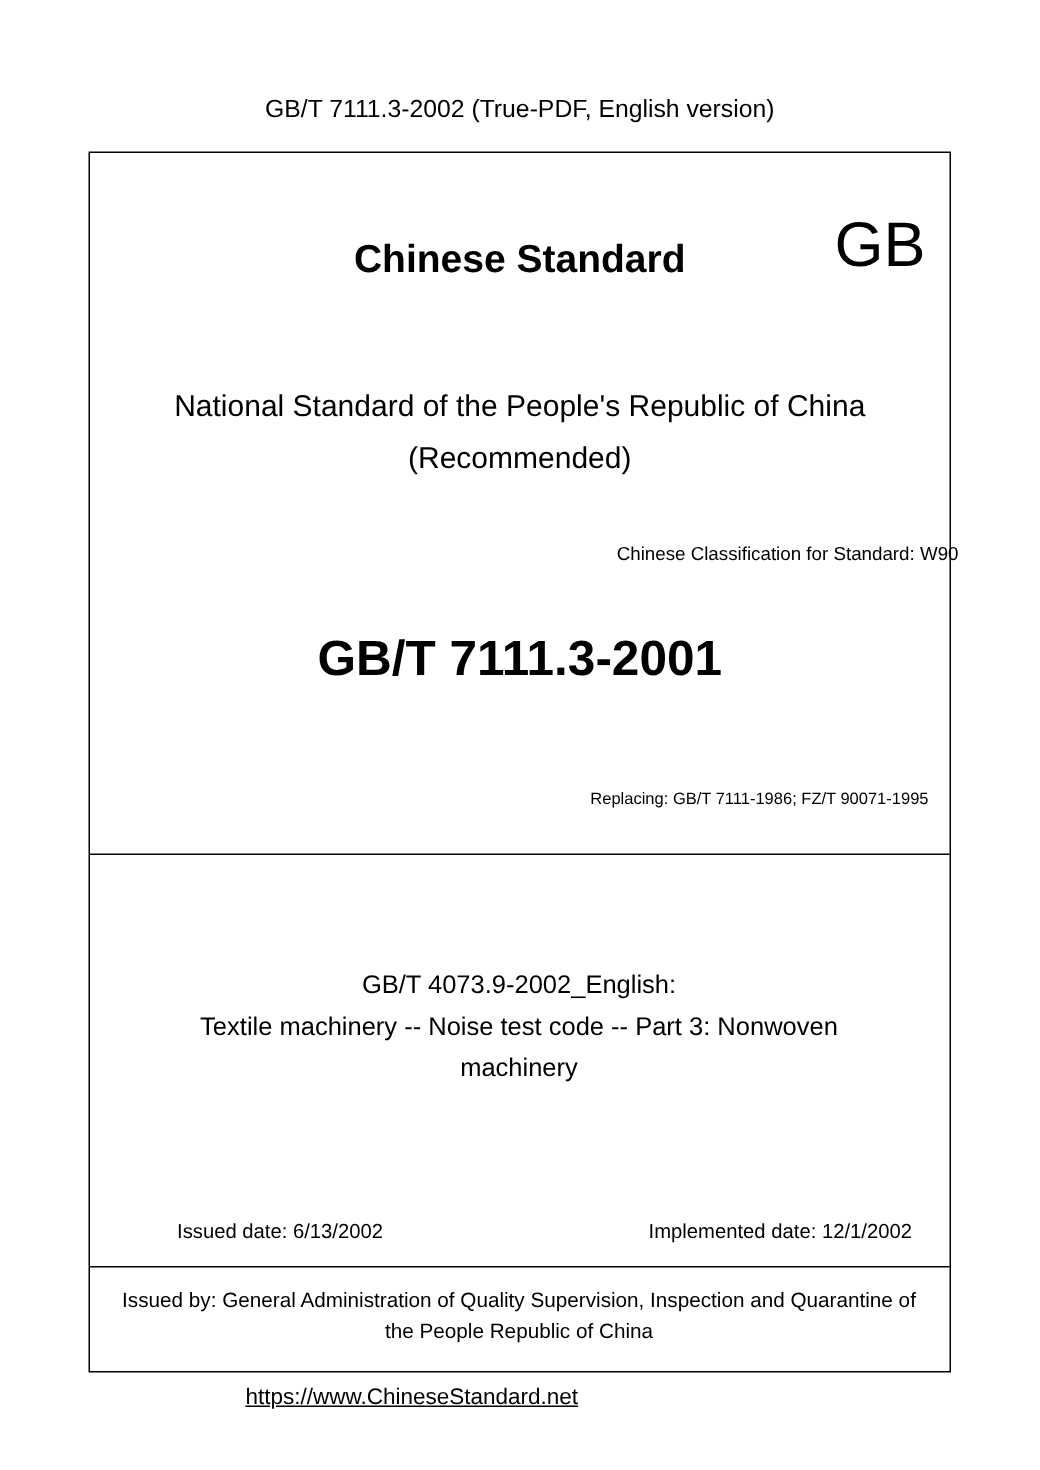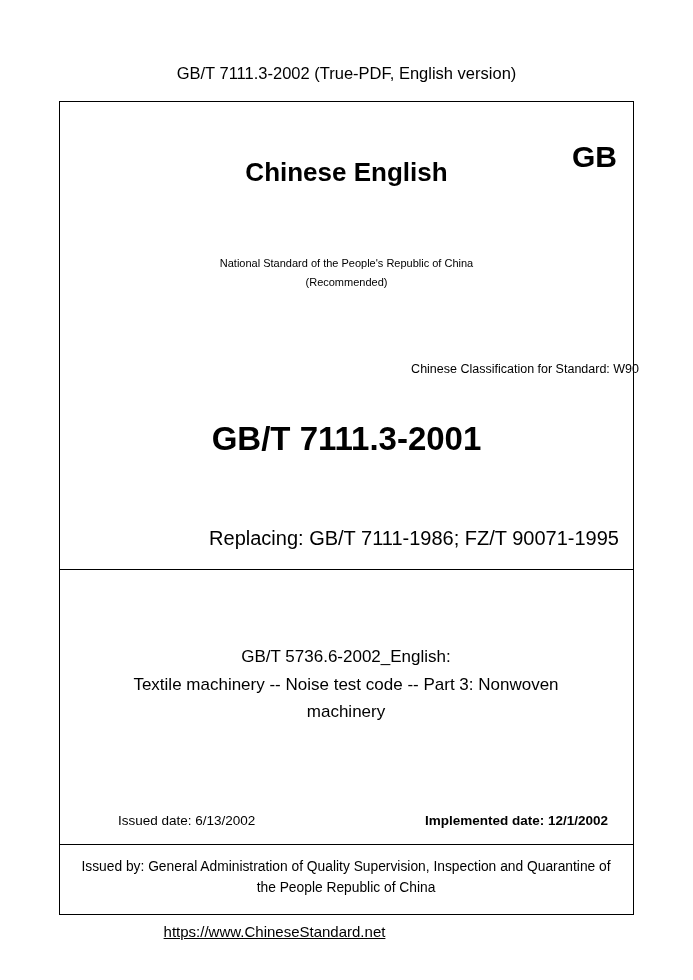--- a/index.html
+++ b/index.html
@@ -48,41 +48,41 @@
     top: 0;
     width: 100%;
     height: 468px;
     border-bottom: 1.5px solid #000;
     box-sizing: border-box;
   }
   .gb-logo {
     position: absolute;
     right: 16px;
     top: 40px;
-    font-size: 30px;
-    font-weight: bold;
+    font-size: 42px;
+    font-weight: normal;
     letter-spacing: 0px;
     line-height: 1;
   }
   .chinese-standard {
     position: absolute;
     left: 0;
     top: 55px;
     width: 100%;
     text-align: center;
     font-size: 26px;
     font-weight: bold;
   }
   .national-standard {
     position: absolute;
     left: 0;
     top: 152px;
     width: 100%;
     text-align: center;
-    font-size: 11px;
+    font-size: 20px;
     line-height: 1.75;
   }
   .classification {
     position: absolute;
     left: 6px;
     top: 244px;
     width: 100%;
     font-size: 12.5px;
     text-align: right;
     margin-top: 16px;
@@ -93,21 +93,21 @@
     top: 318px;
     width: 100%;
     text-align: center;
     font-size: 33px;
     font-weight: bold;
   }
   .replacing {
     position: absolute;
     right: 14px;
     top: 425px;
-    font-size: 20px;
+    font-size: 11px;
     text-align: right;
   }
   
   .section-mid {
     position: absolute;
     left: 0;
     top: 468px;
     width: 100%;
     height: 275px;
     border-bottom: 1.5px solid #000;
@@ -132,21 +132,20 @@
   .issued-date {
     position: absolute;
     left: 27px;
     bottom: 0;
     margin-left: 31px;
   }
   .implemented-date {
     position: absolute;
     right: 25px;
     bottom: 0;
-    font-weight: bold;
   }
   
   .section-bottom {
     position: absolute;
     left: 0;
     top: 743px;
     width: 100%;
     height: 68px;
     box-sizing: border-box;
   }
@@ -174,33 +173,33 @@
 <body>
 
 <div class="page">
 
   <div class="header-line">GB/T 7111.3-2002 (True-PDF, English version)</div>
 
   <div class="cover-box">
 
     <div class="section-top">
       <div class="gb-logo">GB</div>
-      <div class="chinese-standard">Chinese English</div>
+      <div class="chinese-standard">Chinese Standard</div>
       <div class="national-standard">
         <div>National Standard of the People's Republic of China</div>
         <div>(Recommended)</div>
       </div>
       <div class="classification">Chinese Classification for Standard: W90</div>
       <div class="std-number">GB/T 7111.3-2001</div>
       <div class="replacing">Replacing: GB/T 7111-1986; FZ/T 90071-1995</div>
     </div>
 
     <div class="section-mid">
       <div class="title-block">
-        <div>GB/T 5736.6-2002_English:</div>
+        <div>GB/T 4073.9-2002_English:</div>
         <div>Textile machinery -- Noise test code -- Part 3: Nonwoven</div>
         <div>machinery</div>
       </div>
       <div class="dates-row">
         <span class="issued-date">Issued date: 6/13/2002</span>
         <span class="implemented-date">Implemented date: 12/1/2002</span>
       </div>
     </div>
 
     <div class="section-bottom">

